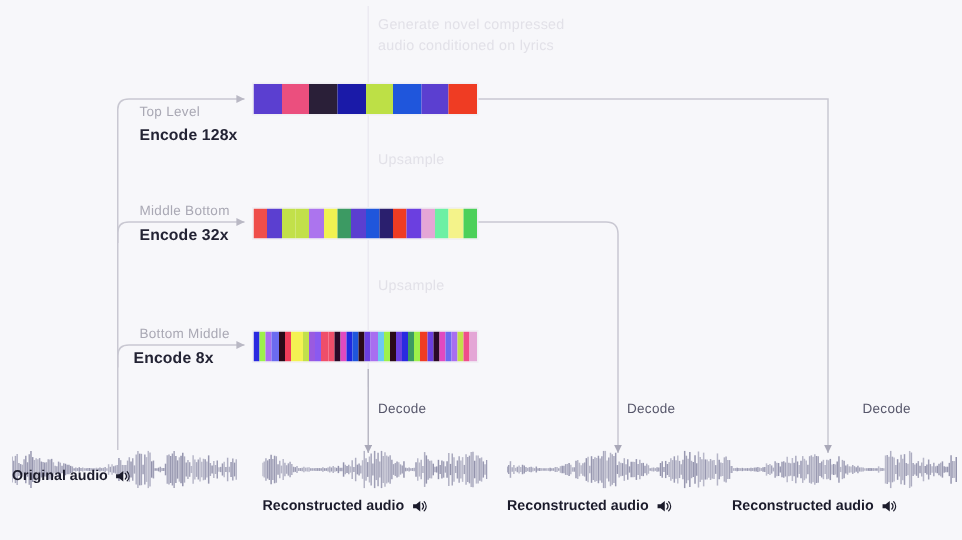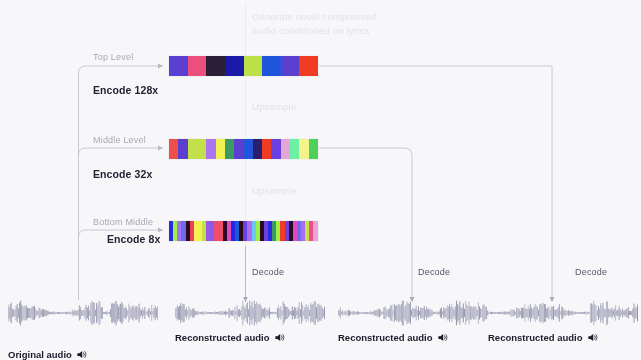--- a/index.html
+++ b/index.html
@@ -104,56 +104,56 @@
 
     <path d="M318,66 L552,66 L552,302" stroke="#c9c8d2" stroke-width="1" fill="none" marker-end="url(#ahd)"></path>
   </svg>
 
   <div class="ghost" style="left:252px; top:10px; width:150px;">Generate novel compressed
 audio conditioned on lyrics</div>
 
   <div class="ghost" style="left:252px; top:100px;">Upsample</div>
   <div class="ghost" style="left:252px; top:184px;">Upsample</div>
 
-  <div class="lvl-label" style="left:93px; top:52px;">Top Level</div>
+  <div class="lvl-label" style="left:93px; top:69px;">Top Level</div>
   <div class="enc-label" style="left:93px; top:84px;">Encode 128x</div>
   <div class="bar" id="bar-top" style="left:169px; top:56px; width:149px;">
       <i style="background: rgb(91, 63, 208); width: 12.5%;"></i>
       <i style="background: rgb(235, 79, 126); width: 12.5%;"></i>
       <i style="background: rgb(42, 31, 56); width: 12.5%;"></i>
       <i style="background: rgb(26, 26, 168); width: 12.5%;"></i>
       <i style="background: rgb(189, 224, 70); width: 12.5%;"></i>
       <i style="background: rgb(31, 86, 220); width: 12.5%;"></i>
       <i style="background: rgb(91, 63, 208); width: 12.5%;"></i>
       <i style="background: rgb(239, 60, 35); width: 12.5%;"></i>
     </div>
 
-  <div class="lvl-label" style="left:93px; top:135px;">Middle Level</div>
-  <div class="enc-label" style="left:93px; top:168px;">Encode 32x</div>
+  <div class="lvl-label" style="left:93px; top:135px;">Middle Bottom</div>
+  <div class="enc-label" style="left:93px; top:151px;">Encode 32x</div>
   <div class="bar" id="bar-middle" style="left:169px; top:139px; width:149px;">
       <i style="background: rgb(239, 78, 74); width: 6.25%;"></i>
       <i style="background: rgb(91, 63, 208); width: 6.25%;"></i>
       <i style="background: rgb(194, 224, 74); width: 6.25%;"></i>
       <i style="background: rgb(194, 224, 74); width: 6.25%;"></i>
       <i style="background: rgb(172, 116, 238); width: 6.25%;"></i>
       <i style="background: rgb(241, 242, 82); width: 6.25%;"></i>
       <i style="background: rgb(60, 154, 99); width: 6.25%;"></i>
       <i style="background: rgb(91, 63, 208); width: 6.25%;"></i>
       <i style="background: rgb(31, 86, 220); width: 6.25%;"></i>
       <i style="background: rgb(42, 31, 110); width: 6.25%;"></i>
       <i style="background: rgb(239, 60, 35); width: 6.25%;"></i>
       <i style="background: rgb(107, 63, 224); width: 6.25%;"></i>
       <i style="background: rgb(228, 166, 214); width: 6.25%;"></i>
       <i style="background: rgb(108, 240, 164); width: 6.25%;"></i>
       <i style="background: rgb(244, 243, 138); width: 6.25%;"></i>
       <i style="background: rgb(76, 208, 90); width: 6.25%;"></i>
     </div>
 
   <div class="lvl-label" style="left:93px; top:217px;">Bottom Middle</div>
-  <div class="enc-label" style="left:107px; top:233px;">Encode 8x</div>
+  <div class="enc-label" style="left:89px; top:233px;">Encode 8x</div>
   <div class="bar" id="bar-bottom" style="left:169px; top:221px; width:149px;">
       <i style="background: rgb(42, 42, 224); width: 2.77778%;"></i>
       <i style="background: rgb(157, 240, 74); width: 2.77778%;"></i>
       <i style="background: rgb(168, 110, 240); width: 2.77778%;"></i>
       <i style="background: rgb(107, 107, 240); width: 2.77778%;"></i>
       <i style="background: rgb(42, 10, 24); width: 2.77778%;"></i>
       <i style="background: rgb(239, 60, 90); width: 2.77778%;"></i>
       <i style="background: rgb(244, 242, 82); width: 2.77778%;"></i>
       <i style="background: rgb(244, 242, 82); width: 2.77778%;"></i>
       <i style="background: rgb(194, 224, 74); width: 2.77778%;"></i>
@@ -320,21 +320,21 @@
           <line x1="142.60" x2="142.60" y1="11.26" y2="14.74" stroke="#8d8da8" stroke-width="1" opacity="0.84"></line>
           <line x1="143.75" x2="143.75" y1="5.14" y2="20.86" stroke="#8d8da8" stroke-width="1" opacity="0.68"></line>
           <line x1="144.90" x2="144.90" y1="11.16" y2="14.84" stroke="#8d8da8" stroke-width="1" opacity="0.63"></line>
           <line x1="146.05" x2="146.05" y1="8.06" y2="17.94" stroke="#8d8da8" stroke-width="1" opacity="0.88"></line>
           <line x1="147.20" x2="147.20" y1="5.68" y2="20.32" stroke="#8d8da8" stroke-width="1" opacity="0.77"></line>
           <line x1="148.35" x2="148.35" y1="8.39" y2="17.61" stroke="#8d8da8" stroke-width="1" opacity="0.89"></line>
           <line x1="149.50" x2="149.50" y1="6.09" y2="19.91" stroke="#8d8da8" stroke-width="1" opacity="0.60"></line>
         </g>
     </svg>
   </div>
-  <div class="audio-cap" style="left:8px; top:349px;">
+  <div class="audio-cap" style="left:8px; top:312px;">
     <span>Original audio</span>
     <svg class="spk" viewBox="0 0 16 16">
       <path d="M2 6 h3 L9 3 v10 L5 10 H2 z" fill="#1b1b2b"></path>
       <path d="M11 5.4 a3.6 3.6 0 0 1 0 5.2" stroke="#1b1b2b" stroke-width="1.3" fill="none" stroke-linecap="round"></path>
       <path d="M12.8 3.6 a6 6 0 0 1 0 8.8" stroke="#1b1b2b" stroke-width="1.1" fill="none" stroke-linecap="round"></path>
     </svg>
   </div>
 
   <div class="wave" style="left:175px; top:300px;">
     <svg width="150" height="26" viewBox="0 0 150 26">

